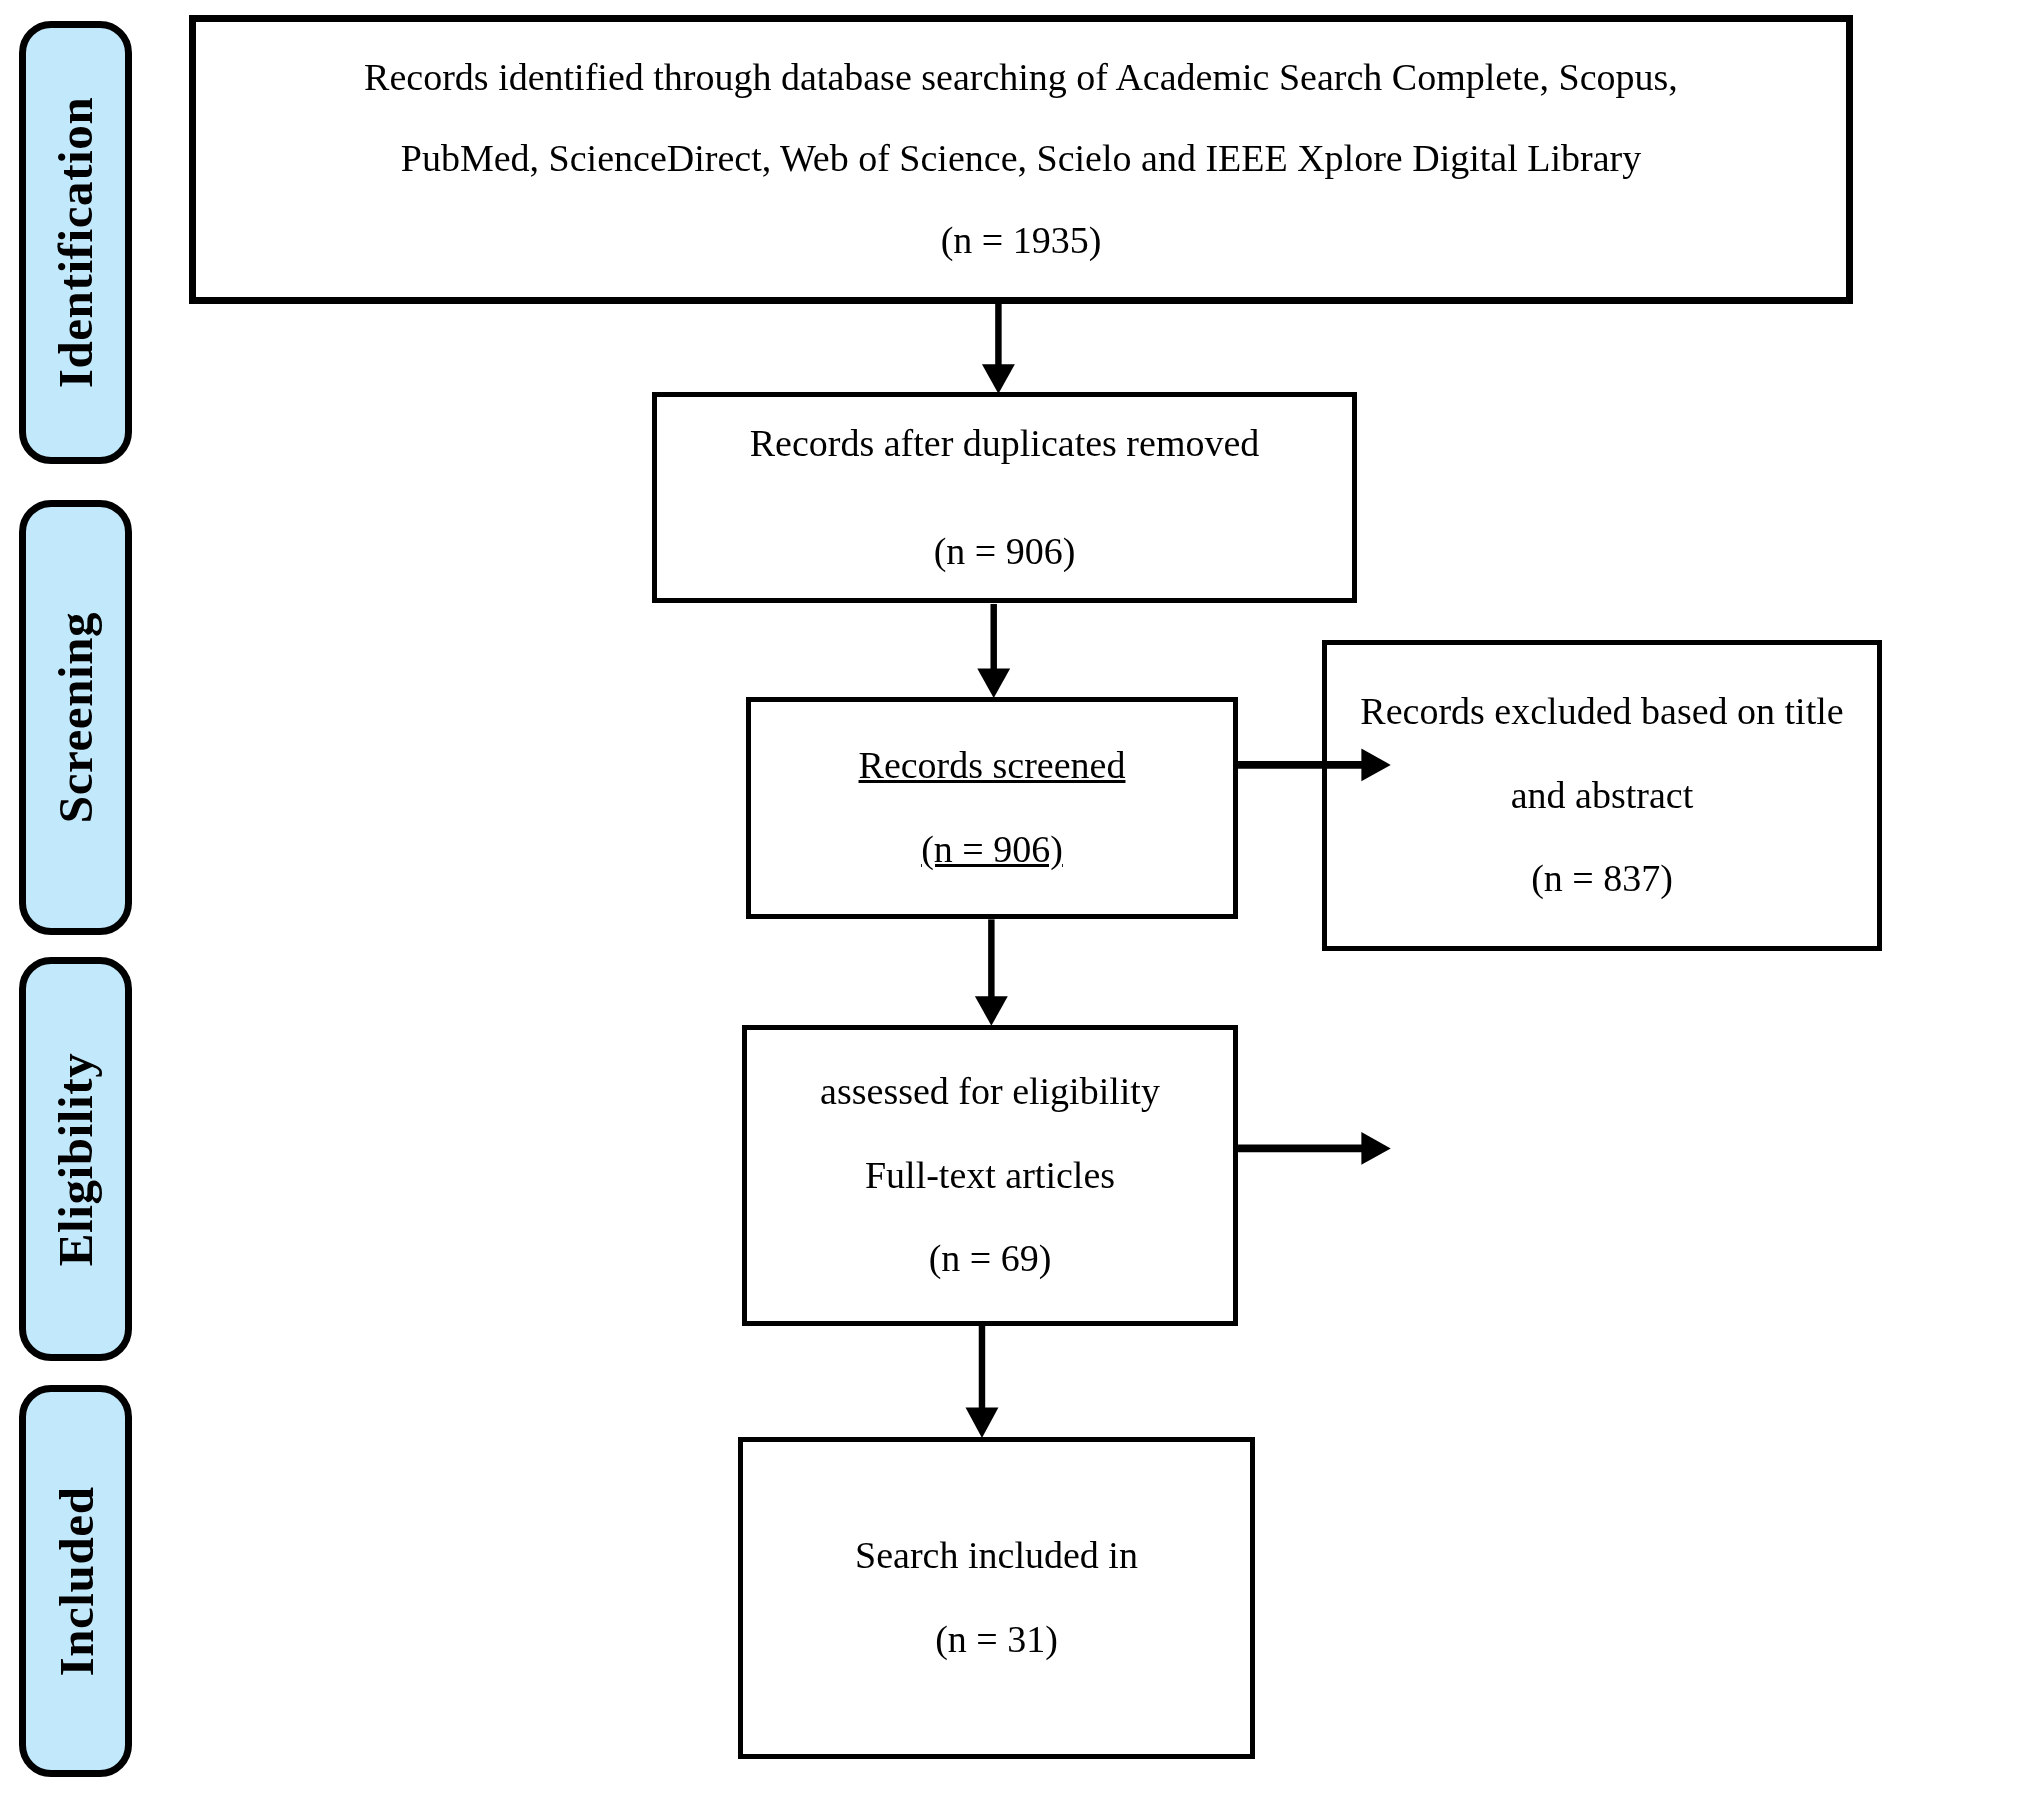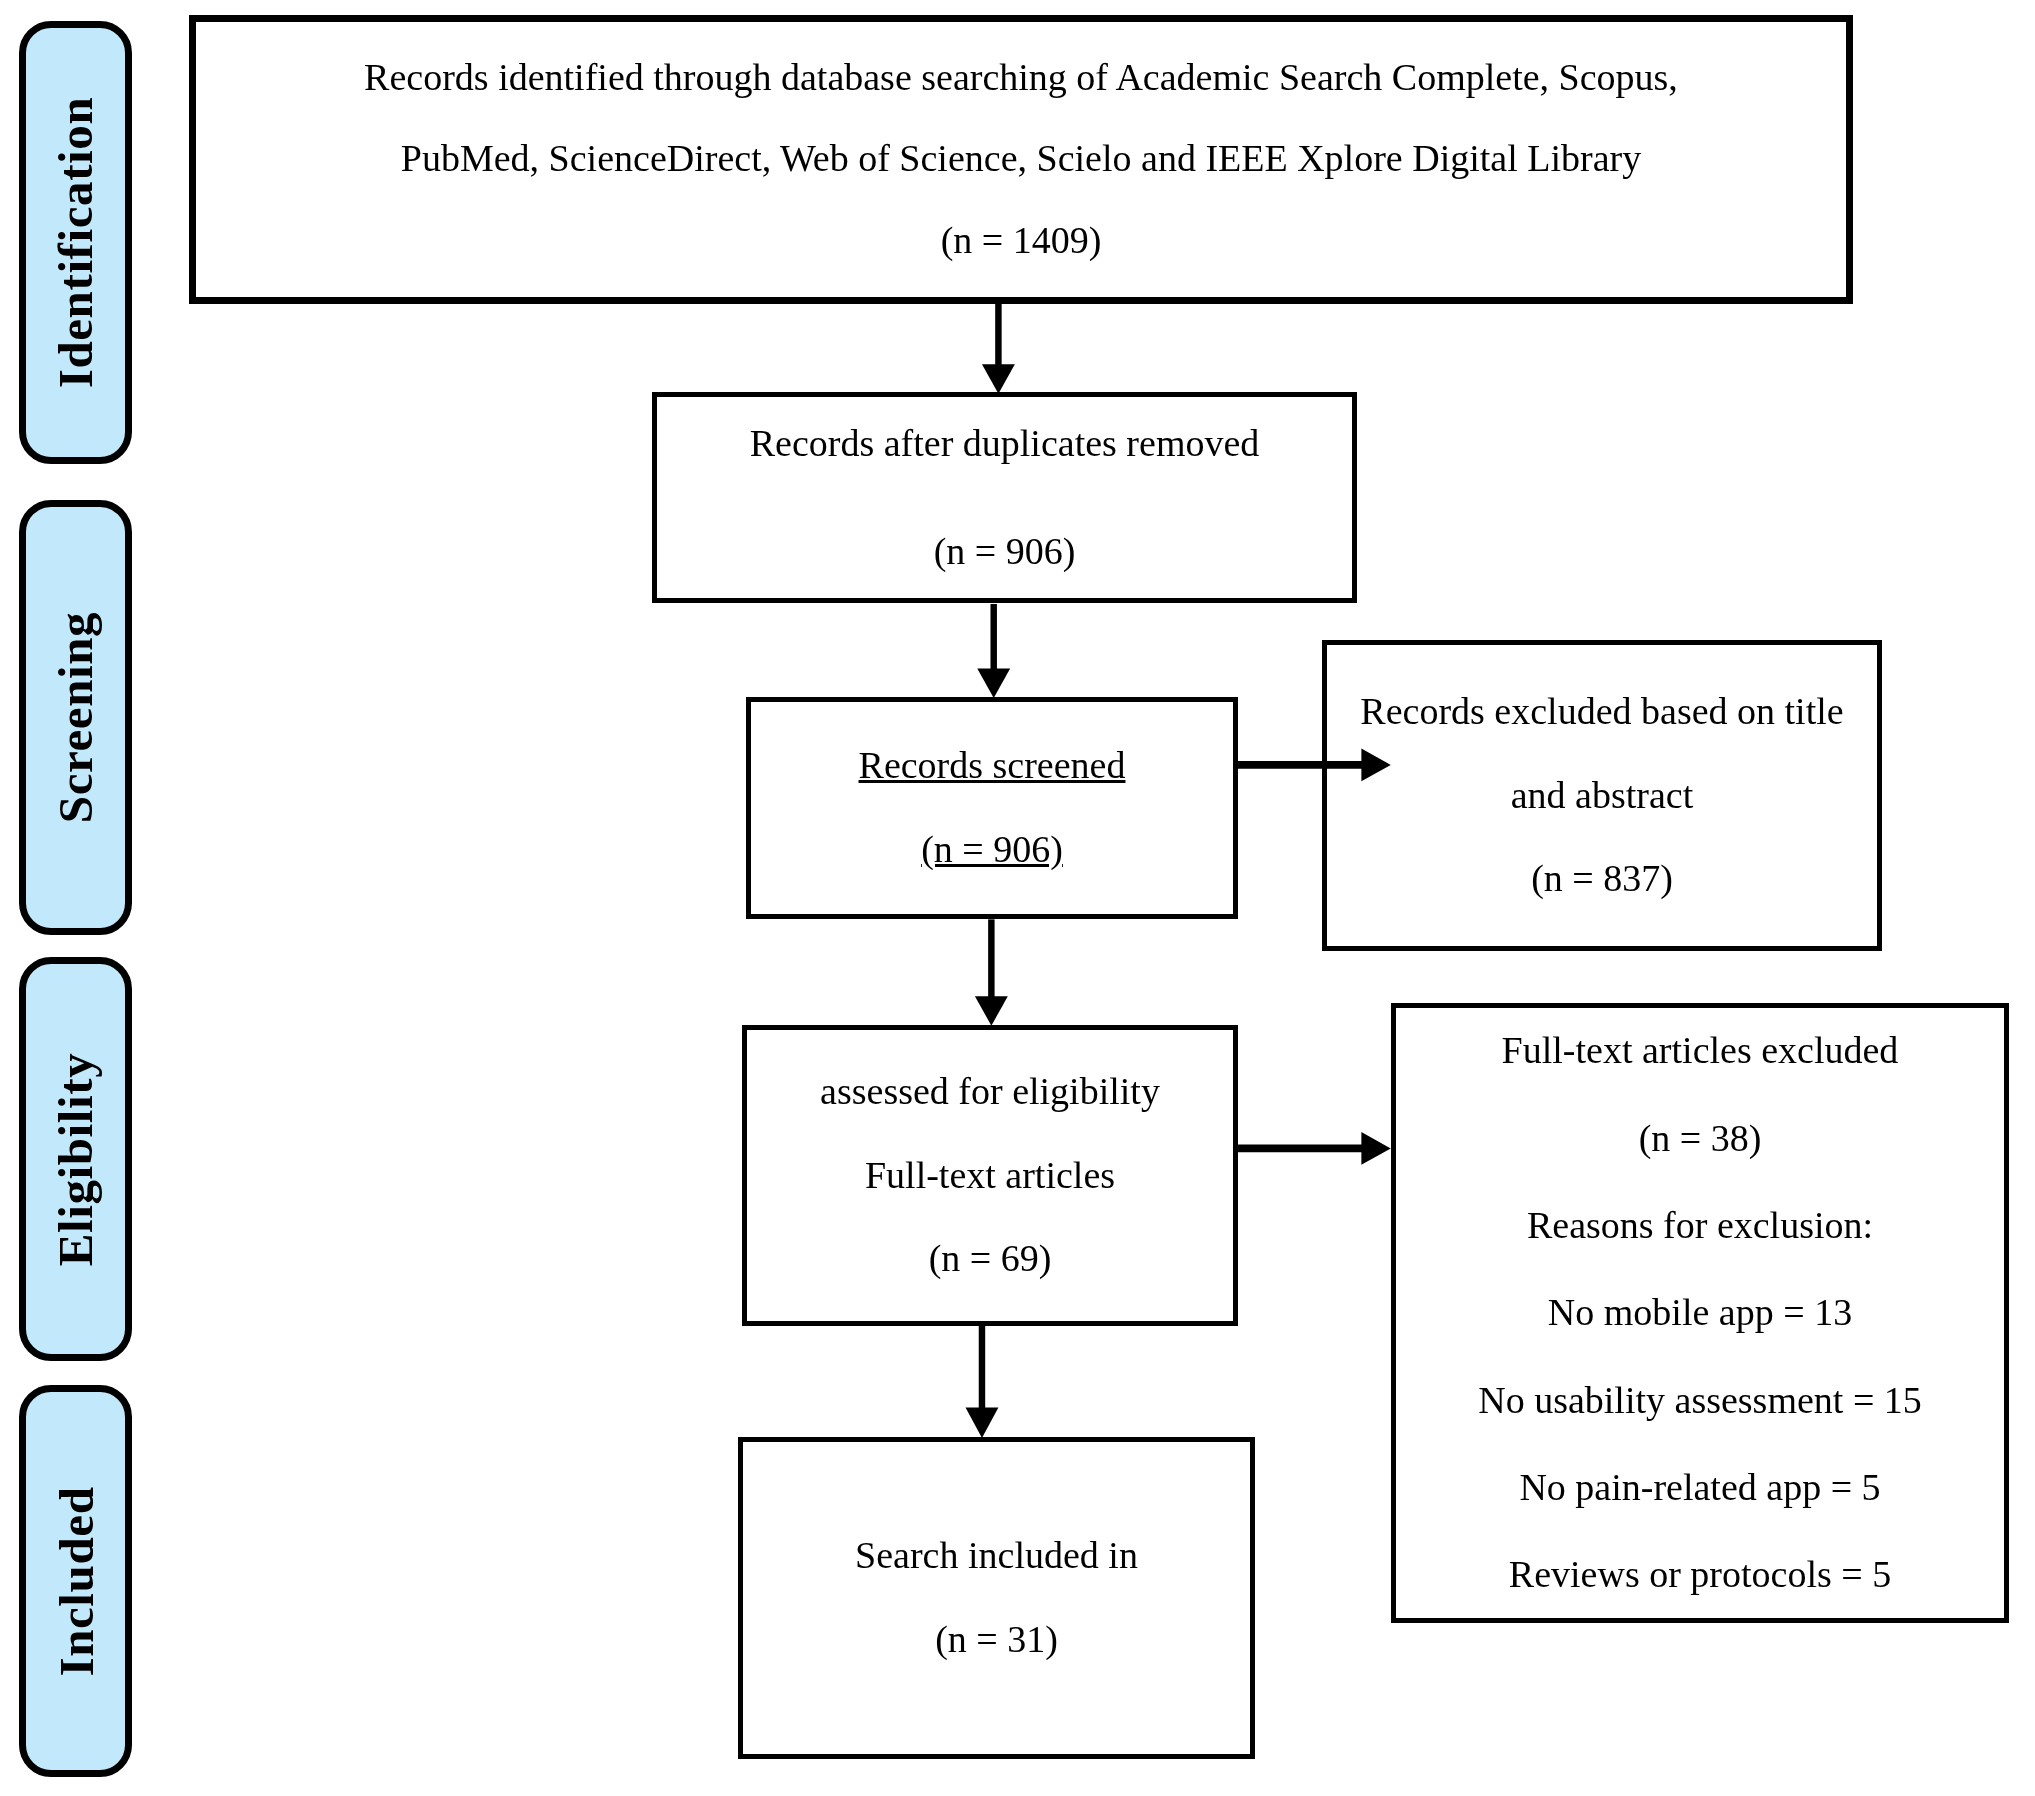--- a/index.html
+++ b/index.html
@@ -69,21 +69,21 @@
   <div class="stage" style="top:957px;height:404px;">
     <span class="stage-label">Eligibility</span>
   </div>
   <div class="stage" style="top:1385px;height:392px;">
     <span class="stage-label">Included</span>
   </div>
 
   <div class="box thick" style="left:189px;top:14.7px;width:1664px;height:289px;line-height:2.15;">
     <div class="line">Records identified through database searching of Academic Search Complete, Scopus,</div>
     <div class="line">PubMed, ScienceDirect, Web of Science, Scielo and IEEE Xplore Digital Library</div>
-    <div class="line">(n = 1409)</div>
+    <div class="line">(n = 1935)</div>
   </div>
 
   <div class="box" style="left:652px;top:392px;width:705px;height:211px;gap:24px;">
     <div class="line">Records after duplicates removed</div>
     <div class="line">(n = 906)</div>
   </div>
 
   <div class="box" style="left:746px;top:697px;width:492px;height:222px;text-decoration:underline;">
     <div class="line">Records screened</div>
     <div class="line">(n = 906)</div>
@@ -94,29 +94,20 @@
     <div class="line">and abstract</div>
     <div class="line">(n = 837)</div>
   </div>
 
   <div class="box" style="left:742px;top:1025px;width:496px;height:301px;">
     <div class="line">assessed for eligibility</div>
     <div class="line">Full-text articles</div>
     <div class="line">(n = 69)</div>
   </div>
 
-  <div class="box" style="left:1391px;top:1003px;width:618px;height:620px;line-height:2.3;">
-    <div class="line">Full-text articles excluded</div>
-    <div class="line">(n = 38)</div>
-    <div class="line">Reasons for exclusion:</div>
-    <div class="line">No mobile app = 13</div>
-    <div class="line">No usability assessment = 15</div>
-    <div class="line">No pain-related app = 5</div>
-    <div class="line">Reviews or protocols = 5</div>
-  </div>
 
   <div class="box" style="left:738px;top:1437px;width:517px;height:322px;">
     <div class="line">Search included in</div>
     <div class="line">(n = 31)</div>
   </div>
 
   <svg id="arrows" viewBox="0 0 3465 3059" xmlns="http://www.w3.org/2000/svg">
 
     <g>
       <line x1="1700" y1="517" x2="1700" y2="624" stroke="#000" stroke-width="11"></line>

